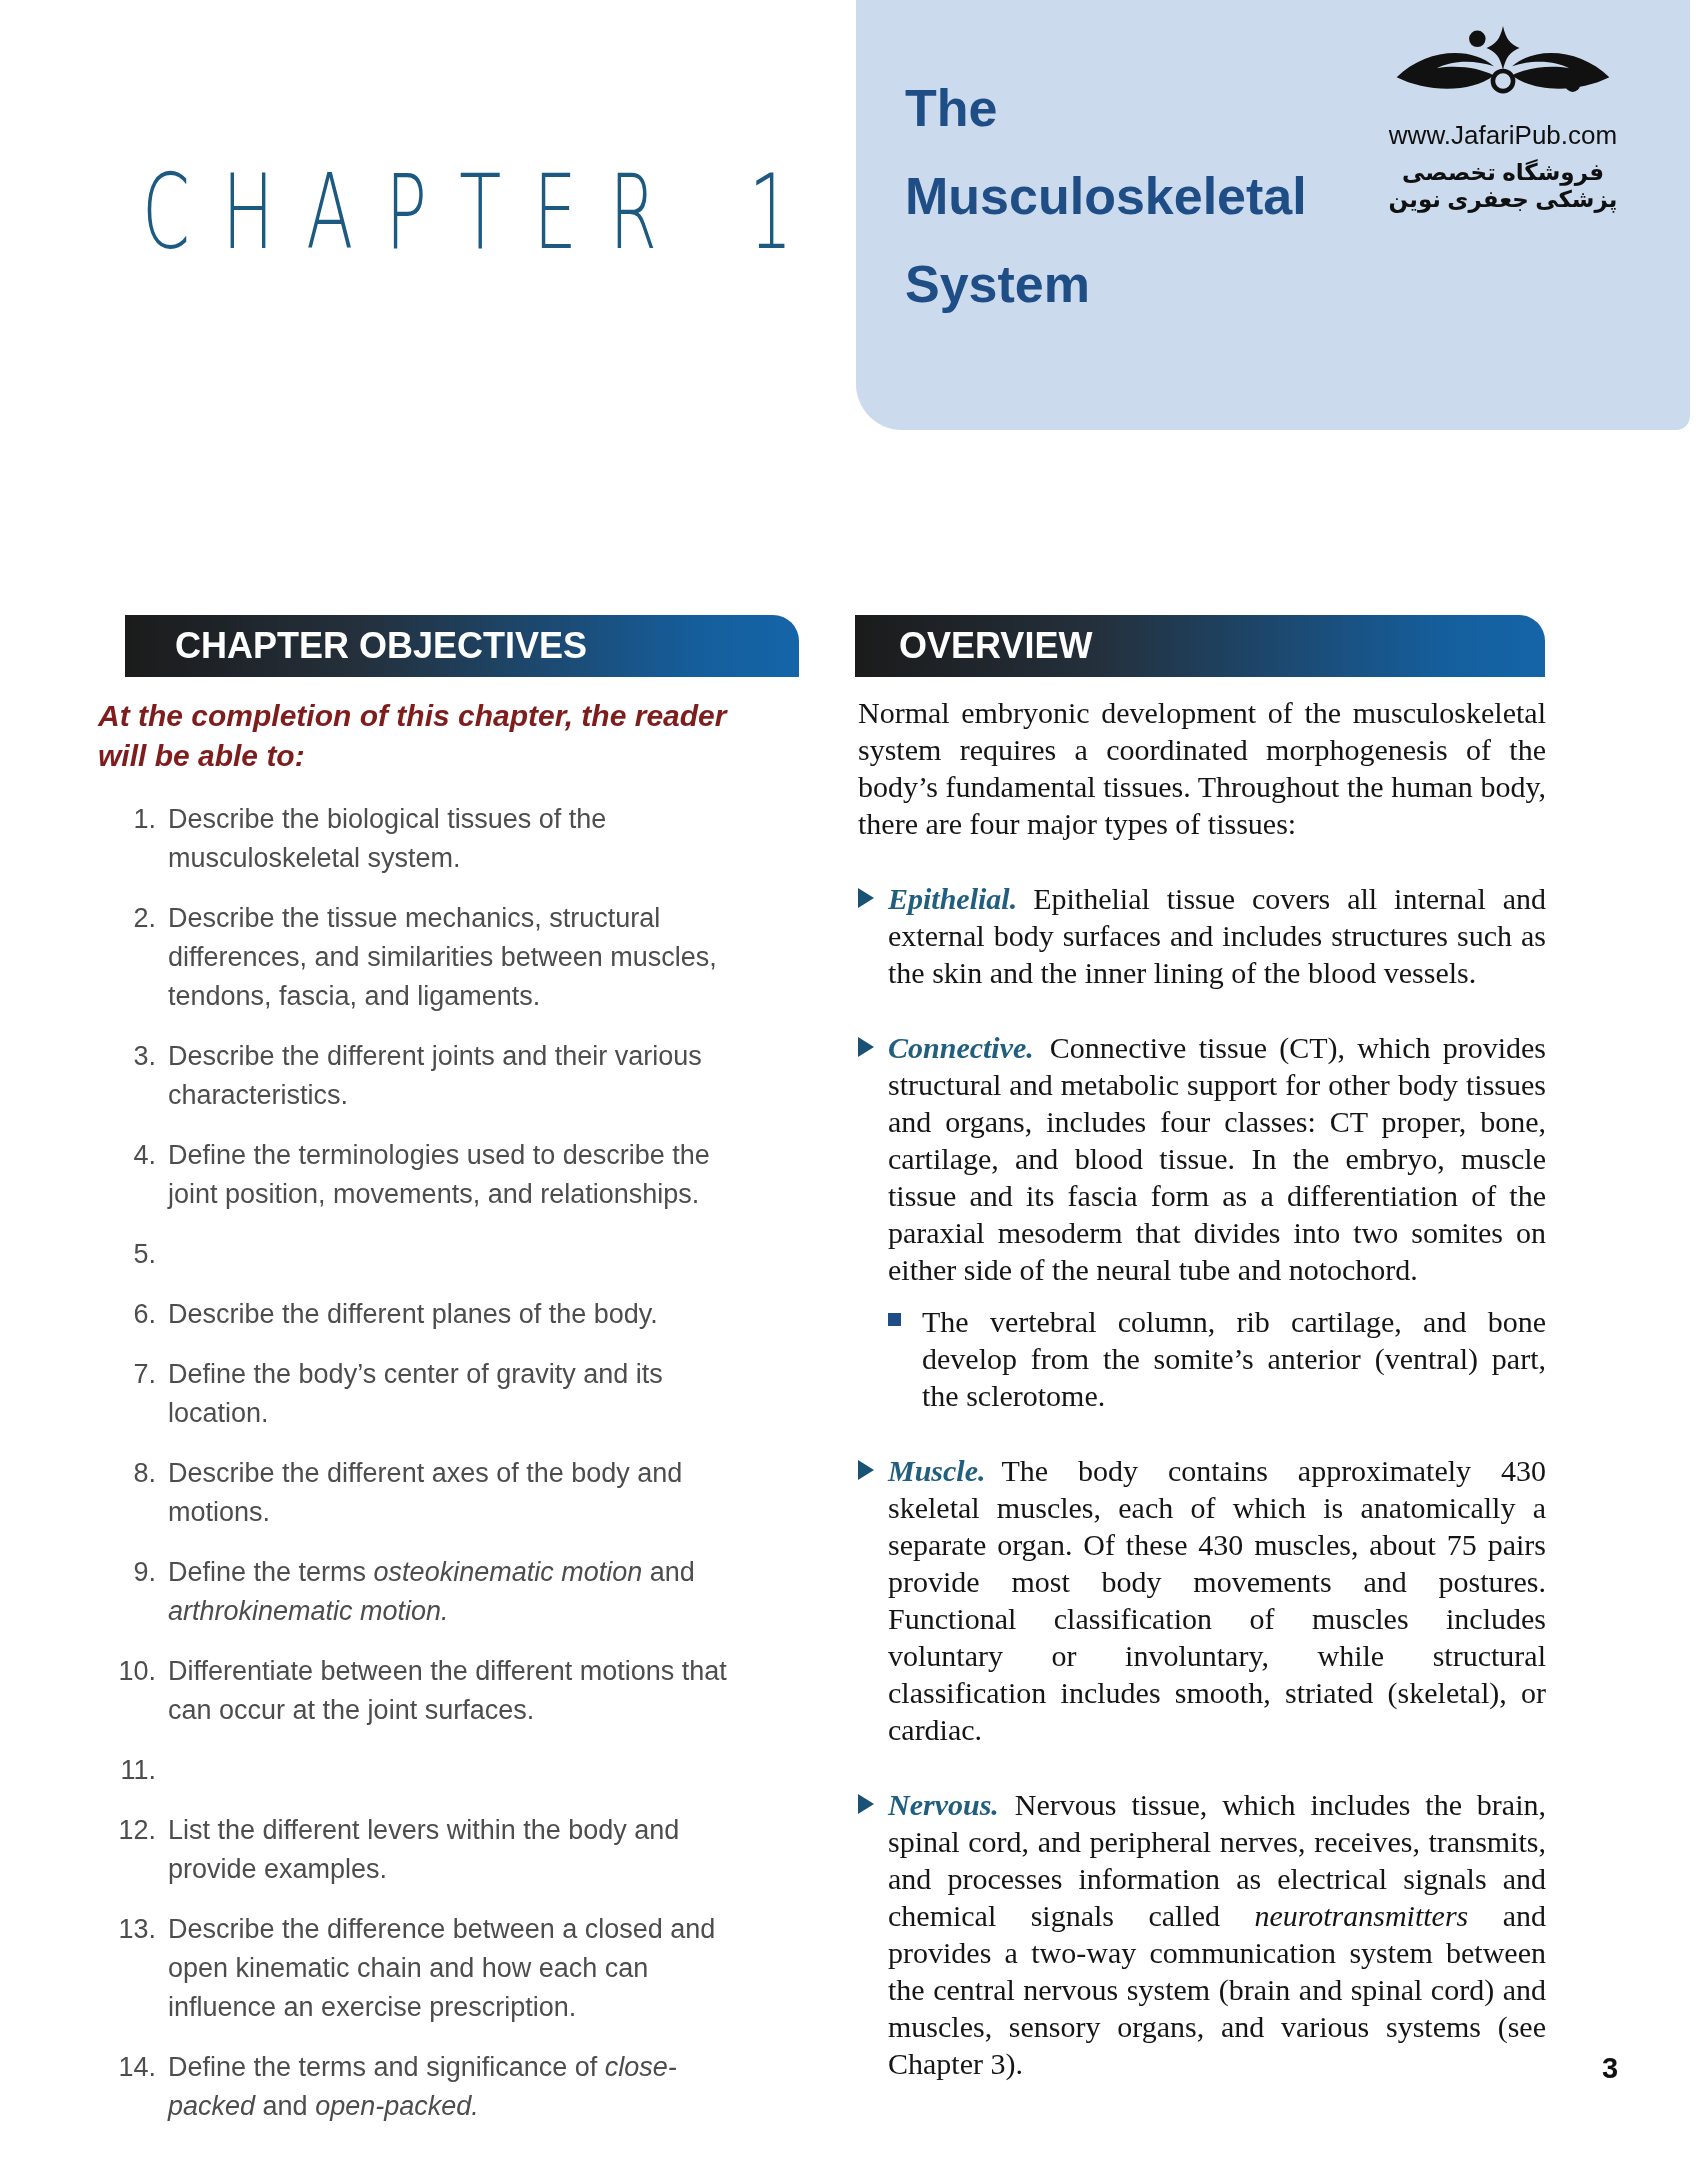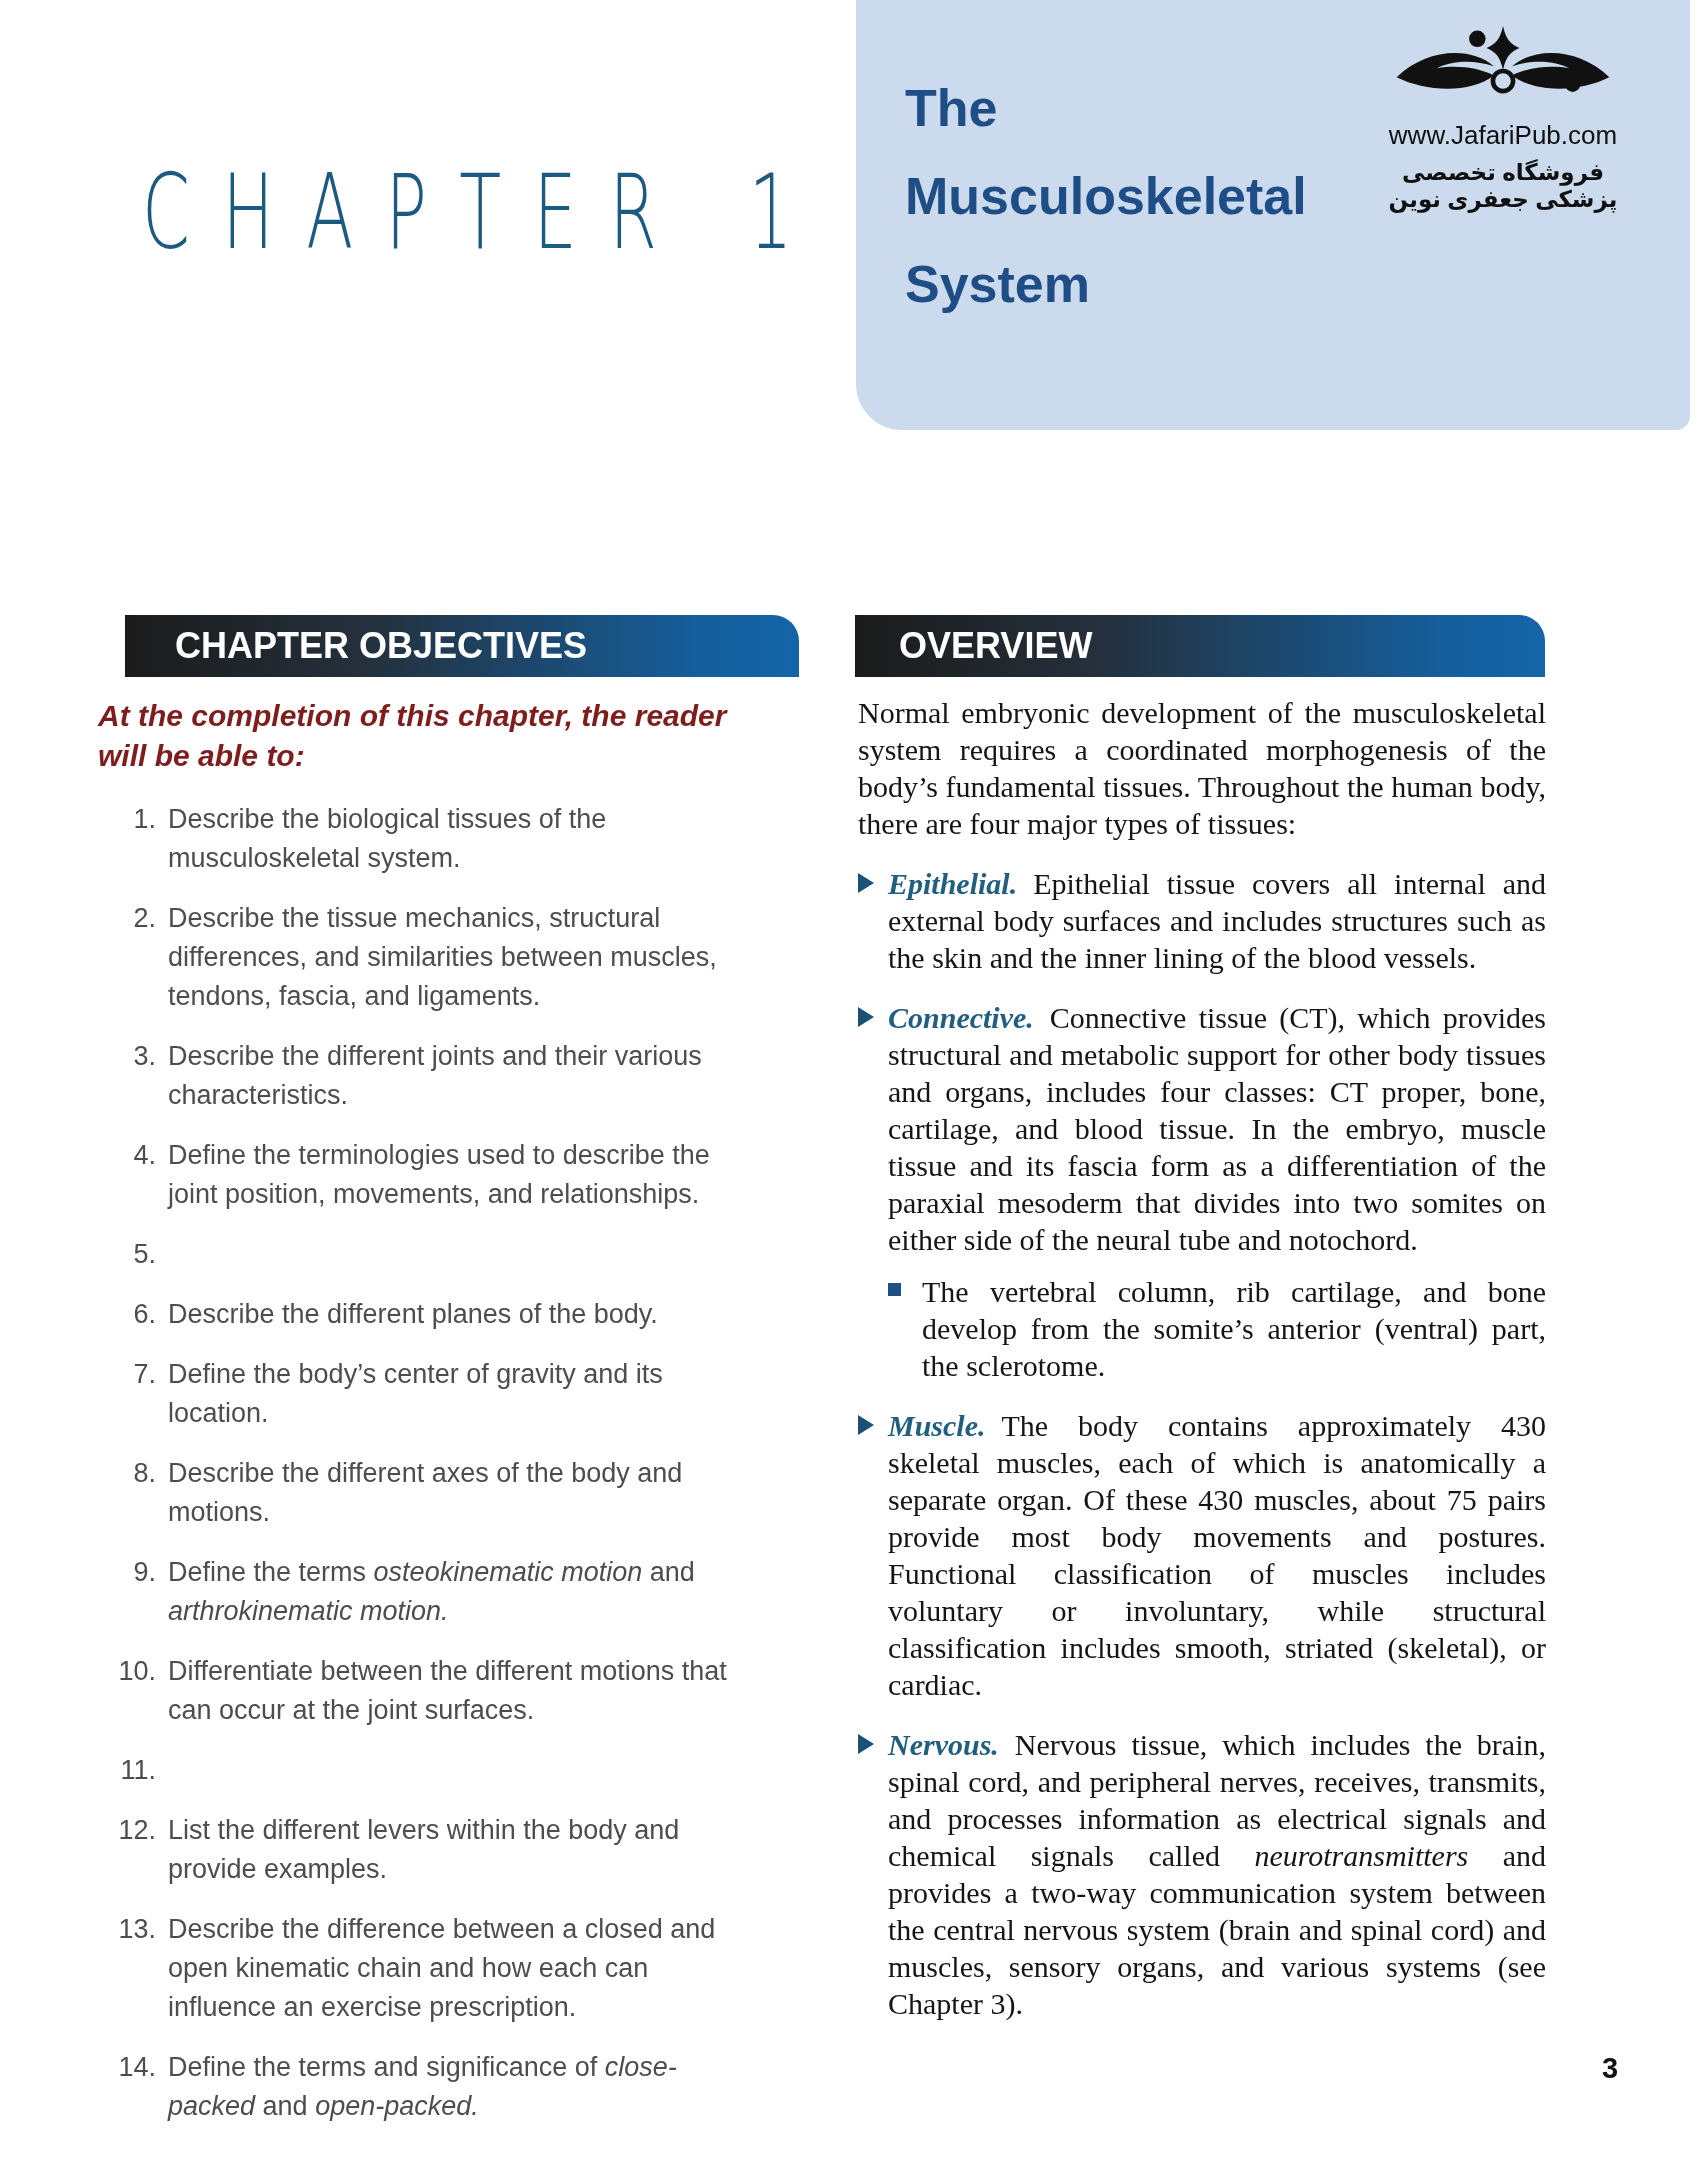--- a/index.html
+++ b/index.html
@@ -42,21 +42,21 @@
     font-size:27px;line-height:39px;color:#4d4d4d;font-weight:300;}
   .obj-item{display:flex;margin-bottom:21px;}
   .obj-num{flex:0 0 58px;text-align:right;margin-right:12px;}
   .obj-text{width:585px;}
 
   
   .ov-col{position:absolute;left:858px;top:694px;width:688px;
     font-family:"Liberation Serif","DejaVu Serif",serif;
     font-size:30px;line-height:37px;color:#151515;}
   .ov-intro{text-align:justify;}
-  .ov-bullet{position:relative;margin-top:23px;padding-left:30px;text-align:justify;}
+  .ov-bullet{position:relative;margin-top:38px;padding-left:30px;text-align:justify;}
   .tri{position:absolute;left:0;top:8px;width:0;height:0;
     border-top:10px solid transparent;border-bottom:10px solid transparent;
     border-left:16px solid #1a5276;}
   .term{font-weight:bold;font-style:italic;color:#205f80;margin-right:16px;}
   .ov-sub{position:relative;margin-left:30px;padding-left:34px;margin-top:15px;text-align:justify;}
   .sq{position:absolute;left:0;top:10px;width:13px;height:13px;background:#1f4e87;}
 
   .page-num{position:absolute;left:1602px;top:2052px;font-weight:bold;
     font-size:29px;color:#111111;}
 </style>

